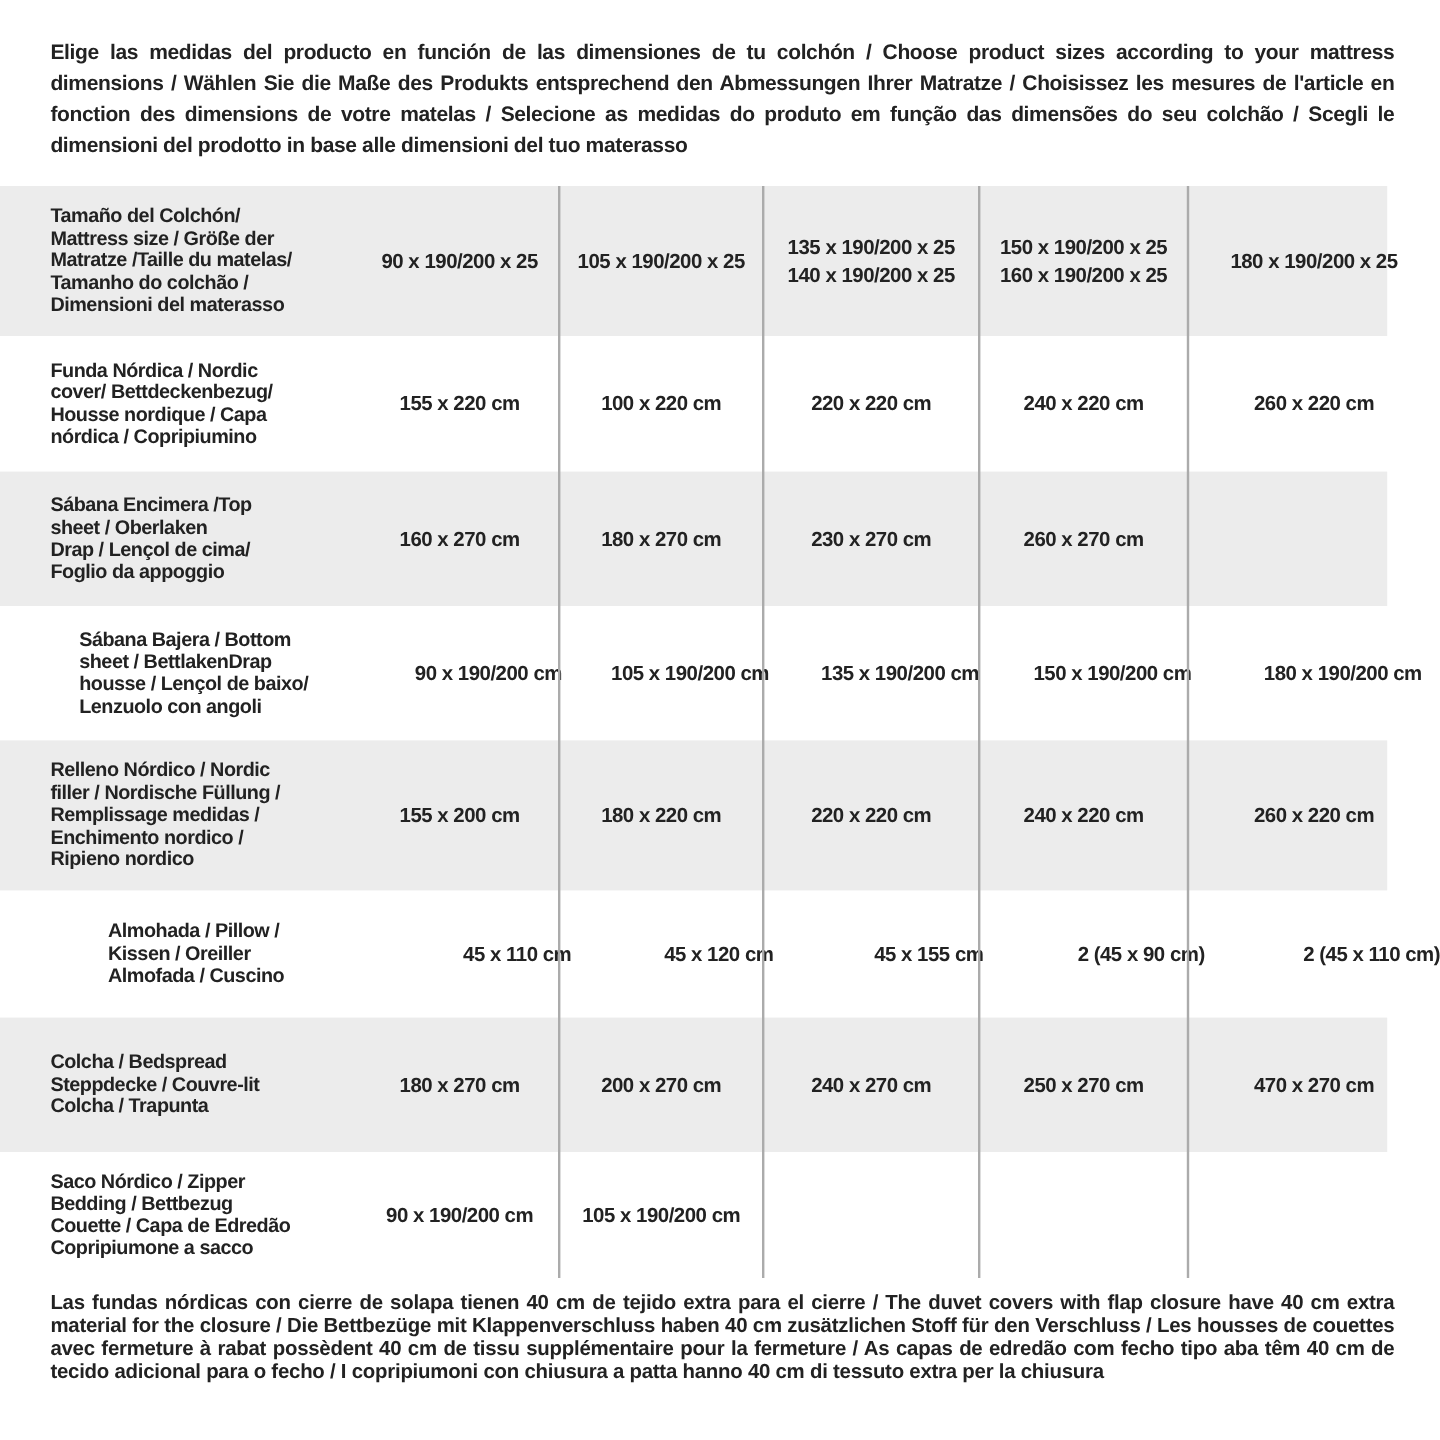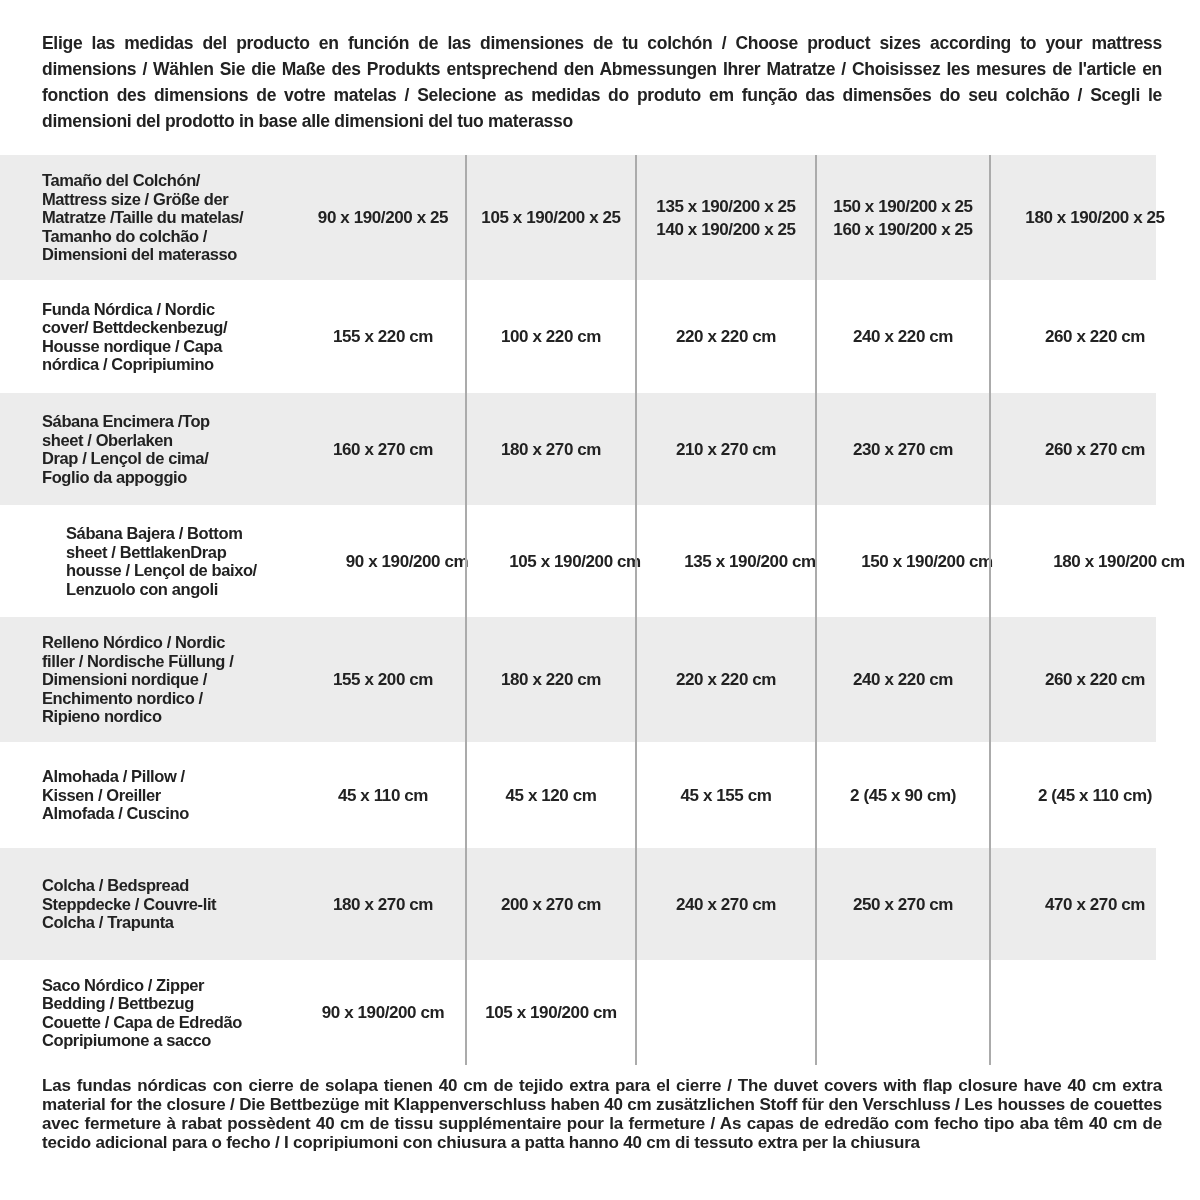--- a/index.html
+++ b/index.html
@@ -34,21 +34,21 @@
   .row {
     display: grid;
     grid-template-columns: 300px 166px 170px 180px 174px 210px;
   }
   .row.shaded { background: #ececec; }
   .row:nth-child(1) { height: 125px; }
   .row:nth-child(2) { height: 113px; }
   .row:nth-child(3) { height: 112px; }
   .row:nth-child(4) { height: 112px; padding-left: 24px; }
   .row:nth-child(5) { height: 125px; }
-  .row:nth-child(6) { height: 106px; }
+  .row:nth-child(6) { height: 106px; padding-left: 48px; }
   .row:nth-child(7) { height: 112px; }
   .row:nth-child(8) { height: 105px; }
   .label-cell {
     padding-left: 42px;
     display: flex;
     flex-direction: column;
     justify-content: center;
     font-size: 16.5px;
     line-height: 18.5px;
     letter-spacing: -0.4px;
@@ -149,23 +149,20 @@
           <div>Drap / Lençol de cima/</div>
           <div>Foglio da appoggio</div>
         </div>
         <div class="value-cell">
           <div>160 x 270 cm</div>
         </div>
         <div class="value-cell">
           <div>180 x 270 cm</div>
         </div>
         <div class="value-cell">
-          <div>210 x 270 cm</div>
-        </div>
-        <div class="value-cell">
           <div>230 x 270 cm</div>
         </div>
         <div class="value-cell">
           <div>260 x 270 cm</div>
         </div>
       </div>
       <div class="row">
         <div class="label-cell">
           <div>Sábana Bajera / Bottom</div>
           <div>sheet / BettlakenDrap</div>
@@ -185,21 +182,21 @@
           <div>150 x 190/200 cm</div>
         </div>
         <div class="value-cell">
           <div>180 x 190/200 cm</div>
         </div>
       </div>
       <div class="row shaded">
         <div class="label-cell">
           <div>Relleno Nórdico / Nordic</div>
           <div>filler / Nordische Füllung /</div>
-          <div>Dimensioni nordique /</div>
+          <div>Remplissage medidas /</div>
           <div>Enchimento nordico /</div>
           <div>Ripieno nordico</div>
         </div>
         <div class="value-cell">
           <div>155 x 200 cm</div>
         </div>
         <div class="value-cell">
           <div>180 x 220 cm</div>
         </div>
         <div class="value-cell">

